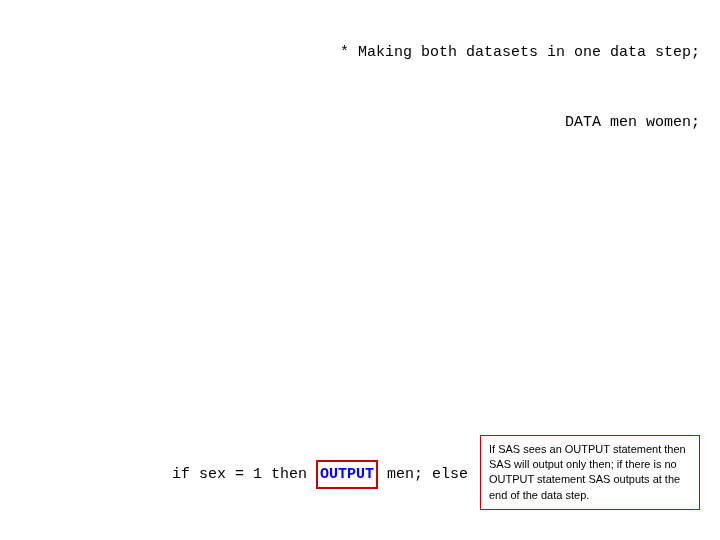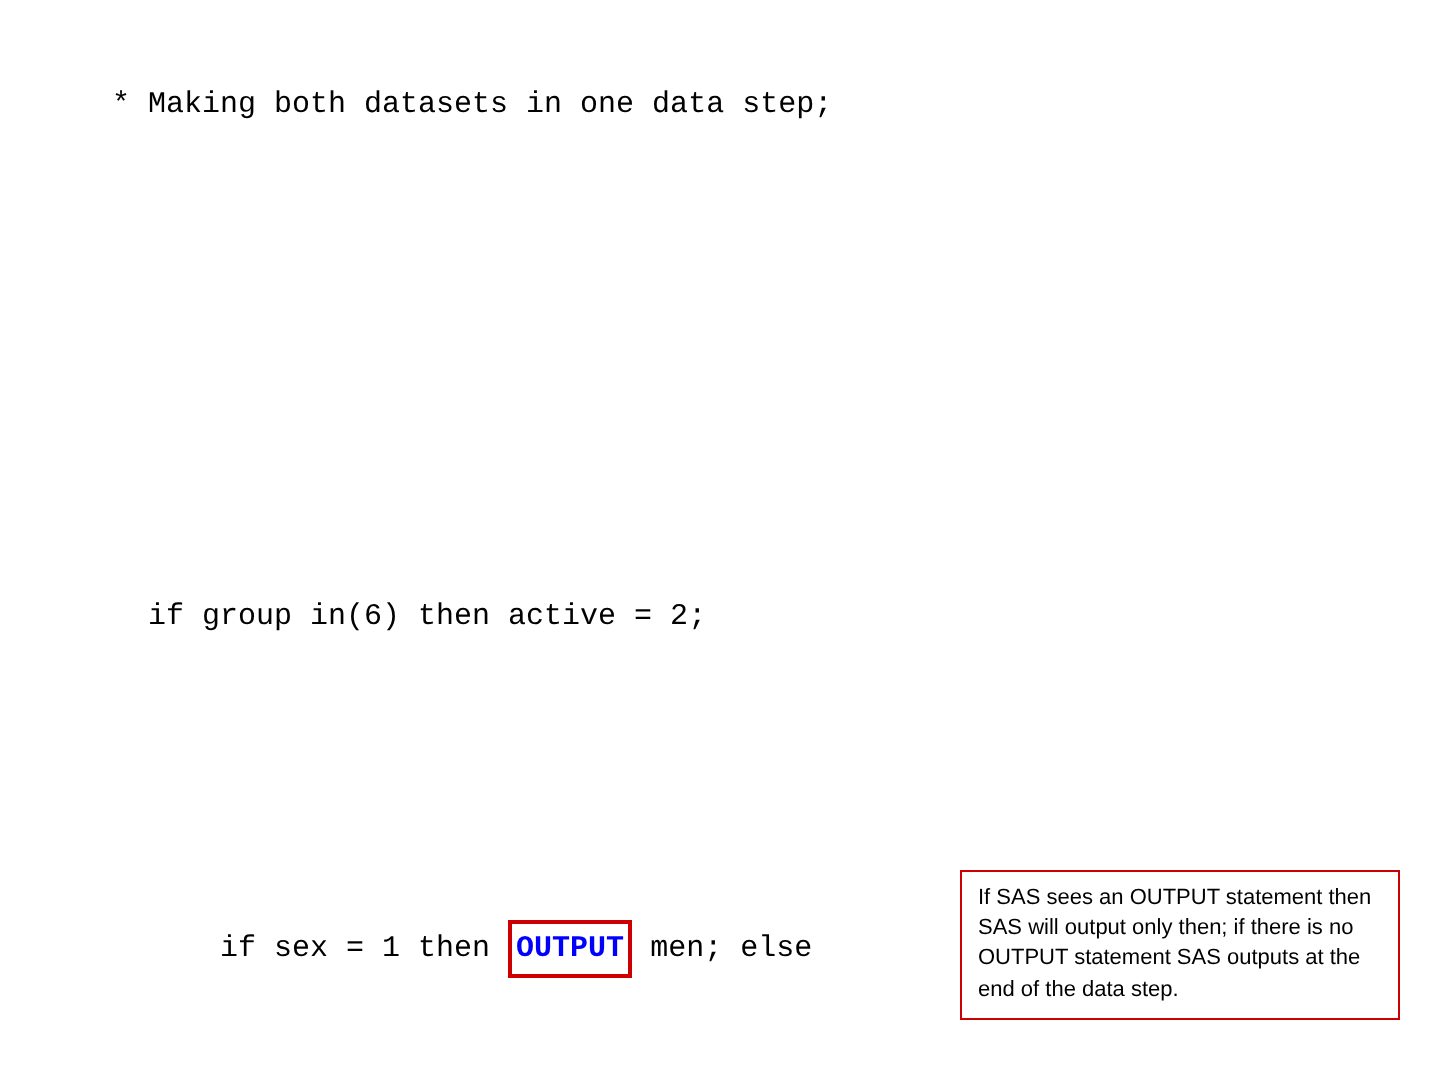--- a/index.html
+++ b/index.html
@@ -9,20 +9,21 @@
       font-size: 15px;
       width: 720px;
       height: 540px;
       overflow: hidden;
       padding: 18px 20px 10px 20px;
       color: #000000;
     }
     .code-block {
       line-height: 1.55;
       white-space: pre;
+      text-align: right;
     }
     .output-box {
       display: inline-block;
       border: 2px solid #cc0000;
       background: #ffffff;
       padding: 1px 2px;
       font-weight: bold;
       color: #0000ff;
       font-family: 'Courier New', Courier, monospace;
       font-size: 15px;
@@ -51,25 +52,25 @@
     }
   </style>
 </head>
 <body>
 
 <div>
 
   <div class="code-block">
     <span>* Making both datasets in one data step;</span>
     <br>
+    <span>DATA men women;</span>
     <br>
     <br>
     <br>
     <br>
-    <span>  if group in(6) then active = 2;</span>
     <br>
     <br>
   </div>
 
   <div class="inline-row">
     <div class="code-section">
       <div class="code-block">
         <span>  if sex = 1 then </span><span class="output-box">OUTPUT</span><span> men; else</span>
       </div>
 

